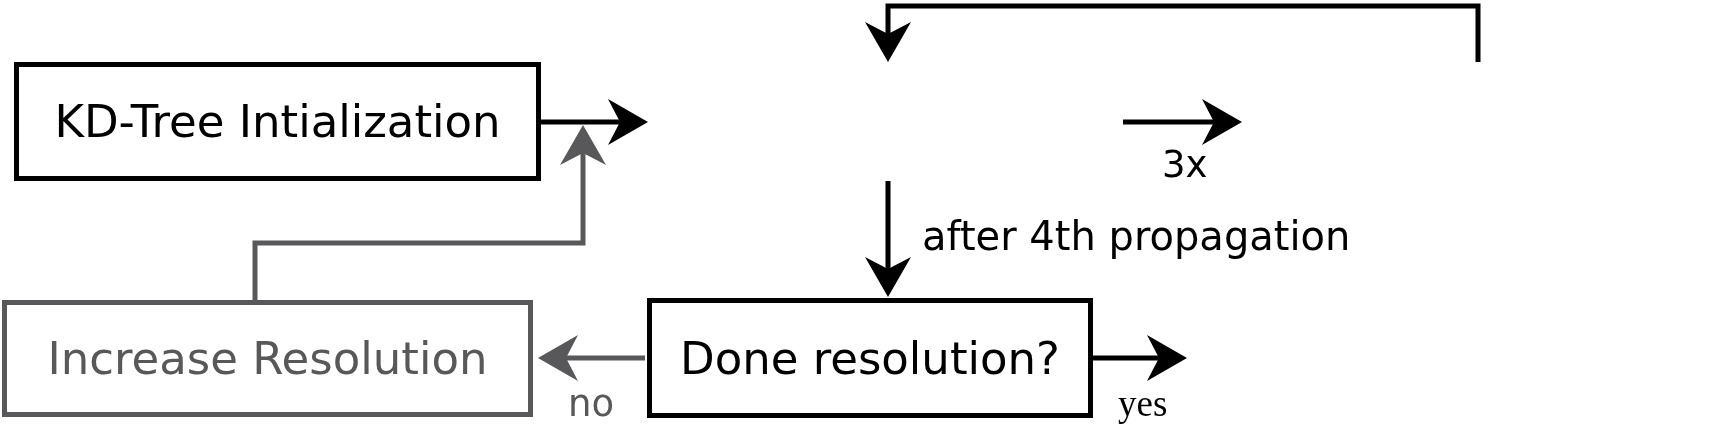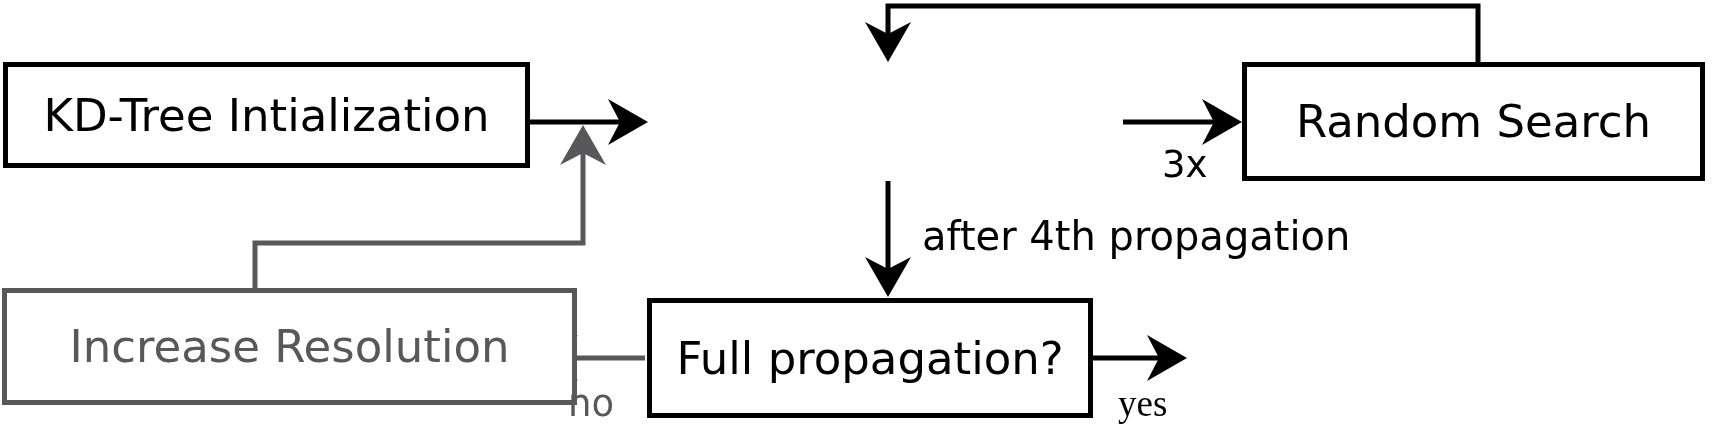--- a/index.html
+++ b/index.html
@@ -90,28 +90,27 @@
       <path class="gray-line" d="M 645 358 H 566"></path>
       <polygon class="gray-head" points="538,358 578,335 566,358 578,381"></polygon>
     </g>
 
     <g>
       <path class="gray-line" d="M 255 300 V 243 H 583 V 153"></path>
       <polygon class="gray-head" points="583,125 560,165 583,153 606,165"></polygon>
     </g>
   </svg>
 
-  <div class="node" style="left:3px; top:62px; width:527px; height:106px;">KD-Tree Intialization</div>
+  <div class="node" style="left:14px; top:62px; width:527px; height:119px;">KD-Tree Intialization</div>
 
 
-  <div class="node" style="left:1242px; top:62px; width:463px; height:119px;">Random Search</div>
 
-  <div class="node gray" style="left:2px; top:288px; width:575px; height:117px;">Increase Resolution</div>
+  <div class="node gray" style="left:2px; top:300px; width:531px; height:117px;">Increase Resolution</div>
 
-  <div class="node" style="left:647px; top:298px; width:446px; height:120px;">Full propagation?</div>
+  <div class="node" style="left:647px; top:298px; width:446px; height:120px;">Done resolution?</div>
 
 
   <div class="edge-label" style="left:1162px; top:146px;">3x</div>
 
   <div class="edge-label" style="left:922px; top:216px; font-size:40px;text-align:center;">after 4th propagation</div>
 
   <div class="edge-label" style="left:1118px; top:385px;font-family:Liberation Serif, serif;">yes</div>
 
   <div class="edge-label gray" style="left:568px; top:385px;">no</div>
 

